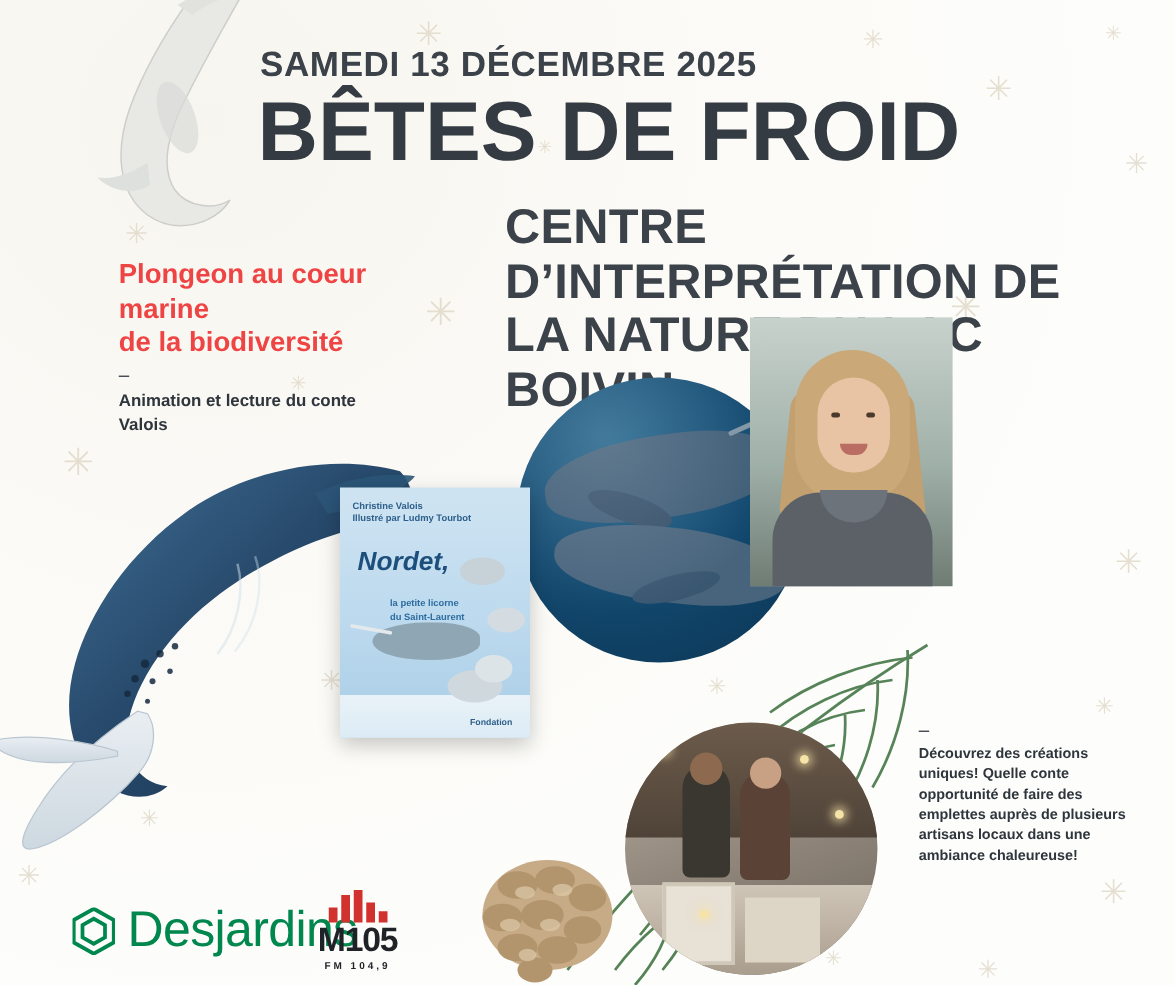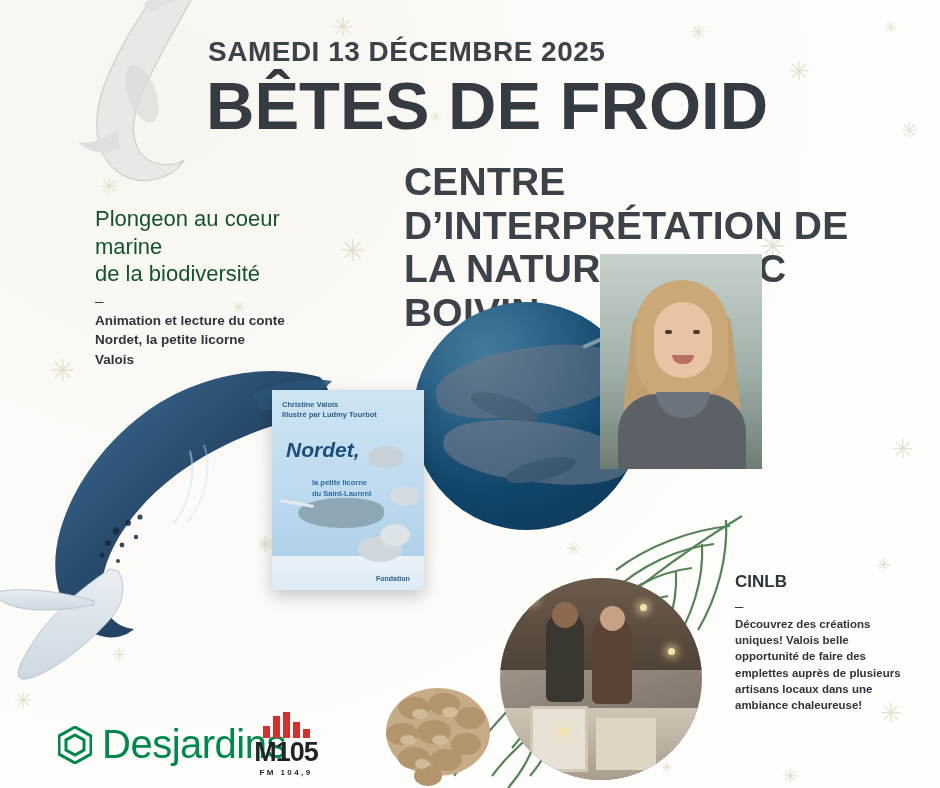--- a/index.html
+++ b/index.html
@@ -88,22 +88,22 @@
 
   
   .block-left {
     position: absolute;
     left: 95px;
     top: 205px;
     width: 245px;
   }
   .block-left .b-title {
     font-size: 22px;
-    font-weight: normal;
-    color: #14532d;
+    font-weight: bold;
+    color: #ef4444;
     line-height: 1.25;
   }
   .dash {
     font-size: 15px;
     color: #2e353c;
     margin: 4px 0 2px 0;
     letter-spacing: 1px;
   }
   .block-left .b-body {
     font-size: 13.5px;
@@ -322,21 +322,20 @@
 
   <div class="block-left">
     <div class="b-title">
       <div>Plongeon au coeur</div>
       <div>marine</div>
       <div>de la biodiversité</div>
     </div>
     <div class="dash">–</div>
     <div class="b-body">
       <div>Animation et lecture du conte</div>
-      <div>Nordet, la petite licorne</div>
       <div>Valois</div>
     </div>
   </div>
 
   <div class="photo-circle-whale">
     <div class="cw-body1"></div>
     <div class="cw-fin1"></div>
     <div class="cw-body2"></div>
     <div class="cw-fin2"></div>
     <div class="cw-tusk"></div>
@@ -429,26 +428,25 @@
     <div class="mk-box"></div>
     <div class="mk-box2"></div>
     <div class="mk-light" style="left:28px;top:18px;"></div>
     <div class="mk-light" style="left:140px;top:26px;"></div>
     <div class="mk-light" style="left:168px;top:70px;"></div>
     <div class="mk-light" style="left:60px;top:150px;"></div>
   </div>
 
   <div class="block-right">
     <div class="b-title">
-      <div>CINLB</div>
     </div>
     <div class="dash">–</div>
     <div class="b-body">
       <div>Découvrez des créations</div>
-      <div>uniques! Valois belle</div>
+      <div>uniques! Quelle conte</div>
       <div>opportunité de faire des</div>
       <div>emplettes auprès de plusieurs</div>
       <div>artisans locaux dans une</div>
       <div>ambiance chaleureuse!</div>
     </div>
   </div>
 
   <div class="logo-desjardins">
     <svg class="dj-hex" viewBox="0 0 34 38">
       <polygon points="17,1 33,10 33,28 17,37 1,28 1,10" fill="none" stroke="#00874e" stroke-width="3"></polygon>

